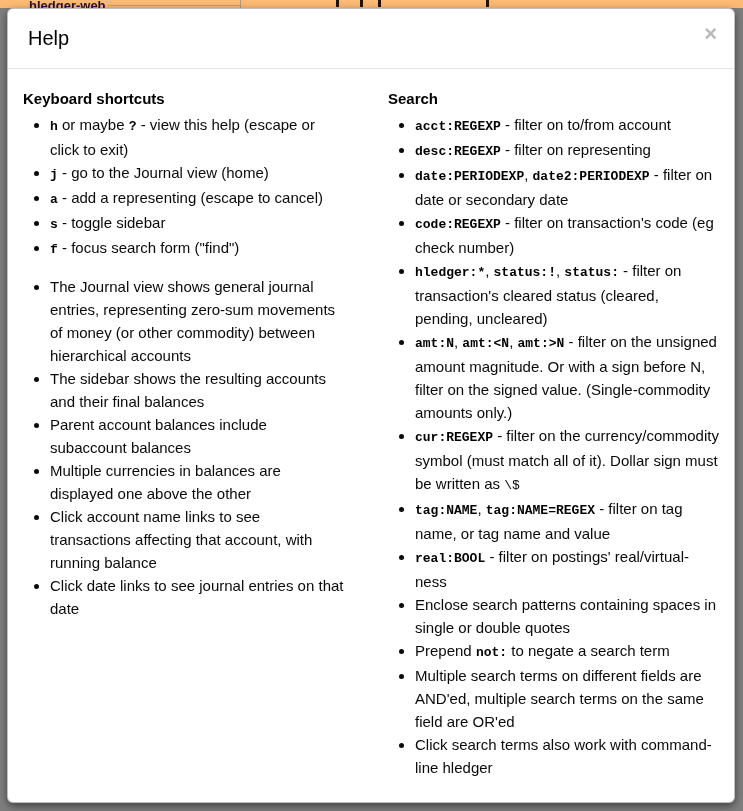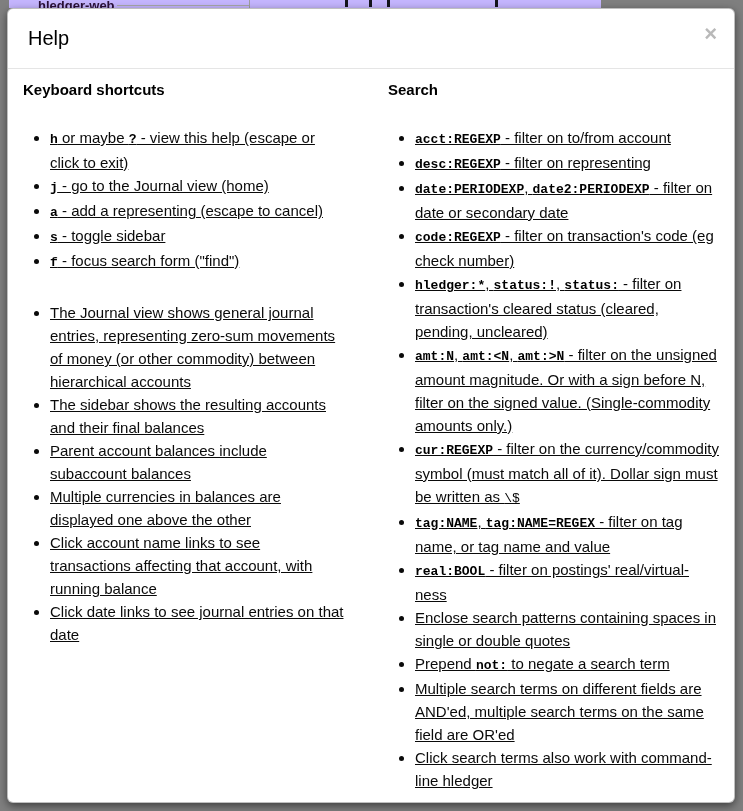--- a/index.html
+++ b/index.html
@@ -4,23 +4,23 @@
 <style>
   html, body {
     margin: 0; padding: 0;
     width: 743px; height: 811px;
     overflow: hidden;
     font-family: "Liberation Sans", sans-serif;
     background: #7f7f7f;
   }
   
   .top-strip {
-    position: absolute; left: 9px; top: 0;
-    width: 592px; height: 8px;
-    background: #c4b5fd;
+    position: absolute; left: 0; top: 0;
+    width: 743px; height: 8px;
+    background: #fdba74;
     overflow: hidden;
   }
   .site-title {
     position: absolute; left: 29px; top: -2px;
     font-size: 13px; font-weight: bold;
     color: #2a1038;
     text-decoration: underline;
     letter-spacing: 0px;
     white-space: nowrap;
   }
@@ -81,27 +81,26 @@
     box-sizing: border-box;
   }
   .col { box-sizing: border-box; }
   .col-left  { width: 50%; padding-right: 27px; }
   .col-right { width: 50%; padding-left: 17px; }
 
   .section-title {
     font-size: 15px;
     font-weight: bold;
     color: #000;
-    margin-top: 12px;
+    margin-top: 21px;
     line-height: 18px;
   }
   ul {
-    margin: 27px 0 14px 0;
+    margin: 5px 0 14px 0;
     padding-left: 27px;
-    text-decoration: underline;
   }
   li {
     font-size: 15px;
     line-height: 23px;
     color: #0a0a0a;
   }
   code {
     font-family: "Liberation Mono", monospace;
     font-size: 13px;
     color: #000;

